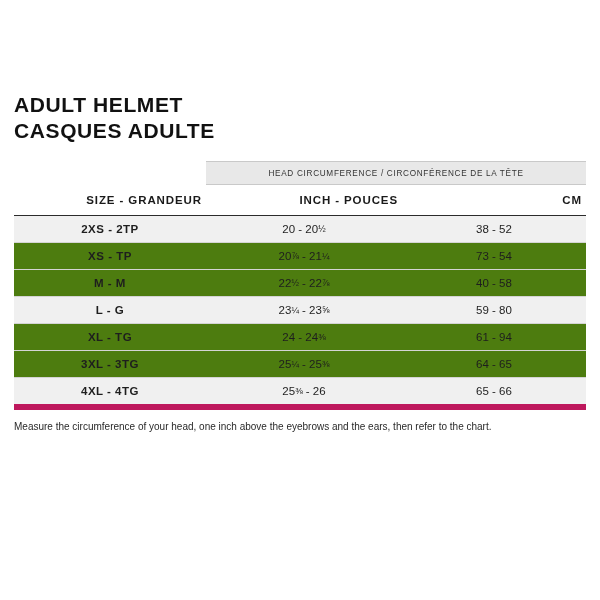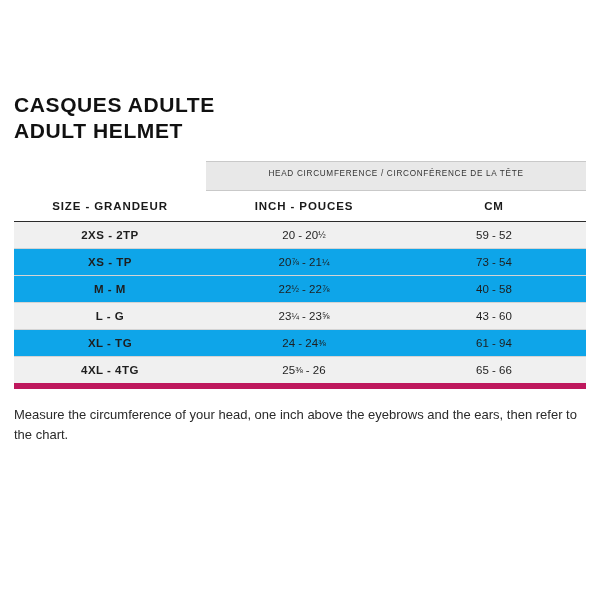--- a/index.html
+++ b/index.html
@@ -39,84 +39,84 @@
     font-size: 11.5px;
   }
   table.size-chart col.c-size { width: 192px; }
   table.size-chart col.c-inch { width: 196px; }
   table.size-chart col.c-cm   { width: 184px; }
 
   .spanhead td {
     border: 1px solid #bdbdbd;
     border-left: none;
     border-right: none;
-    padding: 7px 4px 12px 4px;
+    padding: 7px 4px 6px 4px;
   }
   .spanhead td.blank {
     border: none;
     background: #ffffff;
   }
   .spanhead td.head-span {
     background: #e8e8e8;
     text-align: center;
     font-size: 8.2px;
     letter-spacing: 0.7px;
     color: #333333;
     text-transform: uppercase;
     border-top: 1px solid #c9c9c9;
     border-bottom: 1px solid #c9c9c9;
   }
   .colhead td {
     background: #ffffff;
-    text-align: center;
+    text-align: right;
     font-weight: bold;
     font-size: 11.5px;
     letter-spacing: 0.9px;
     padding: 9px 4px 9px 4px;
     border-bottom: 1.6px solid #2b2b2b;
     text-transform: uppercase;
   }
   tbody tr td {
     text-align: center;
     padding: 7px 4px 7px 4px;
     border-bottom: 1px solid #d4d4d4;
     font-size: 11.5px;
     color: #1e1e1e;
   }
   tbody tr.odd td { background: #f0f0f0; }
-  tbody tr.even td { background: #0ea5e9; }
+  tbody tr.even td { background: #4d7c0f; }
   tbody tr td.size-col {
     font-weight: bold;
     letter-spacing: 0.5px;
     margin-left: 44px;
   }
   tbody tr:last-child td {
     border-bottom: 6px solid #be185d;
   }
   .frac {
     display: inline-block;
     font-size: 9px;
     vertical-align: 0.18em;
     letter-spacing: 0;
   }
   .note {
-    margin-top: 16px;
-    font-size: 13px;
+    margin-top: 9px;
+    font-size: 10px;
     line-height: 1.5;
     color: #2a2a2a;
   }
 </style>
 </head>
 <body>
 
 <div class="page">
 
   <div class="title-block">
+    <div class="title-line">ADULT HELMET</div>
     <div class="title-line">CASQUES ADULTE</div>
-    <div class="title-line">ADULT HELMET</div>
   </div>
 
   <table class="size-chart">
     <colgroup>
       <col class="c-size">
       <col class="c-inch">
       <col class="c-cm">
     </colgroup>
     <thead>
       <tr class="spanhead">
@@ -126,41 +126,46 @@
       <tr class="colhead">
         <td>SIZE - GRANDEUR</td>
         <td>INCH - POUCES</td>
         <td>CM</td>
       </tr>
     </thead>
     <tbody id="chart-body">
         <tr class="odd">
           <td class="size-col">2XS - 2TP</td>
           <td>20 - 20<span class="frac">½</span></td>
-          <td>59 - 52</td>
+          <td>38 - 52</td>
         </tr>
         <tr class="even">
           <td class="size-col">XS - TP</td>
           <td>20<span class="frac">⅞</span> - 21<span class="frac">¼</span></td>
           <td>73 - 54</td>
         </tr>
         <tr class="even">
           <td class="size-col">M - M</td>
           <td>22<span class="frac">½</span> - 22<span class="frac">⅞</span></td>
           <td>40 - 58</td>
         </tr>
         <tr class="odd">
           <td class="size-col">L - G</td>
           <td>23<span class="frac">¼</span> - 23<span class="frac">⅝</span></td>
-          <td>43 - 60</td>
+          <td>59 - 80</td>
         </tr>
         <tr class="even">
           <td class="size-col">XL - TG</td>
           <td>24 - 24<span class="frac">⅜</span></td>
           <td>61 - 94</td>
+        </tr>
+        <tr class="even">
+          <td class="size-col">3XL - 3TG</td>
+          <td>25<span class="frac">¼</span> - 25<span class="frac">⅜</span></td>
+          <td>64 - 65</td>
         </tr>
         <tr class="odd">
           <td class="size-col">4XL - 4TG</td>
           <td>25<span class="frac">⅜</span> - 26</td>
           <td>65 - 66</td>
         </tr>
       </tbody>
   </table>
 
   <div class="note">

